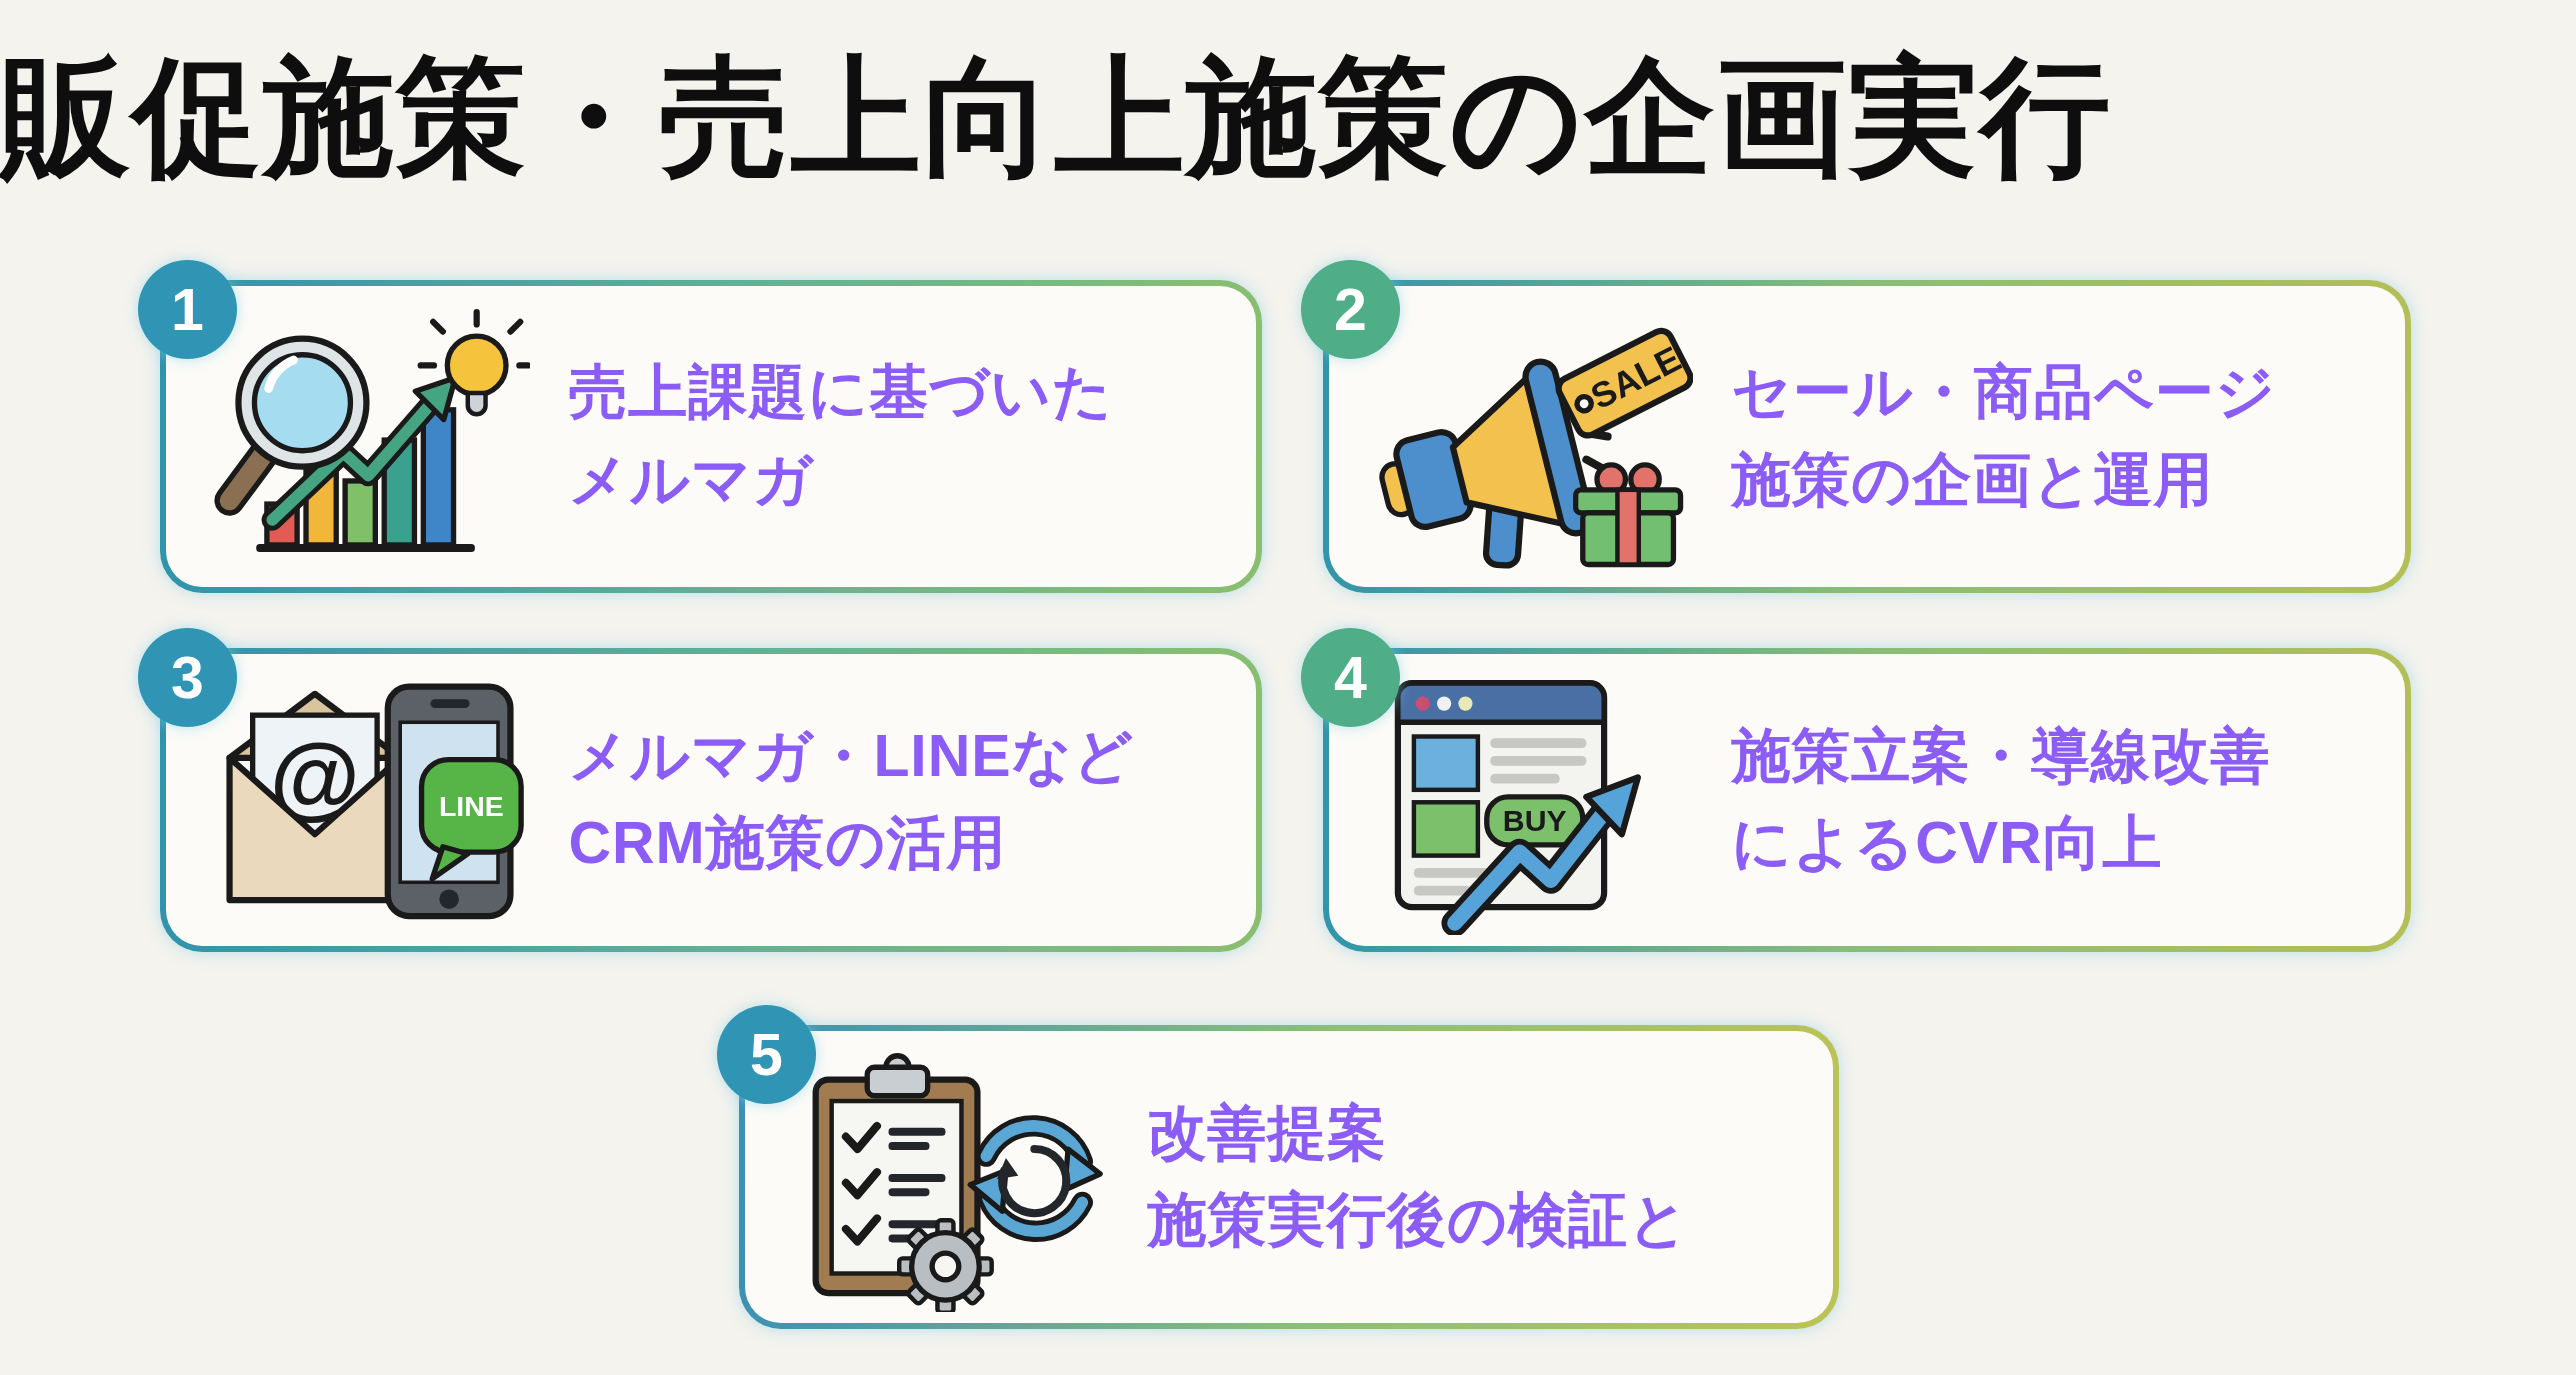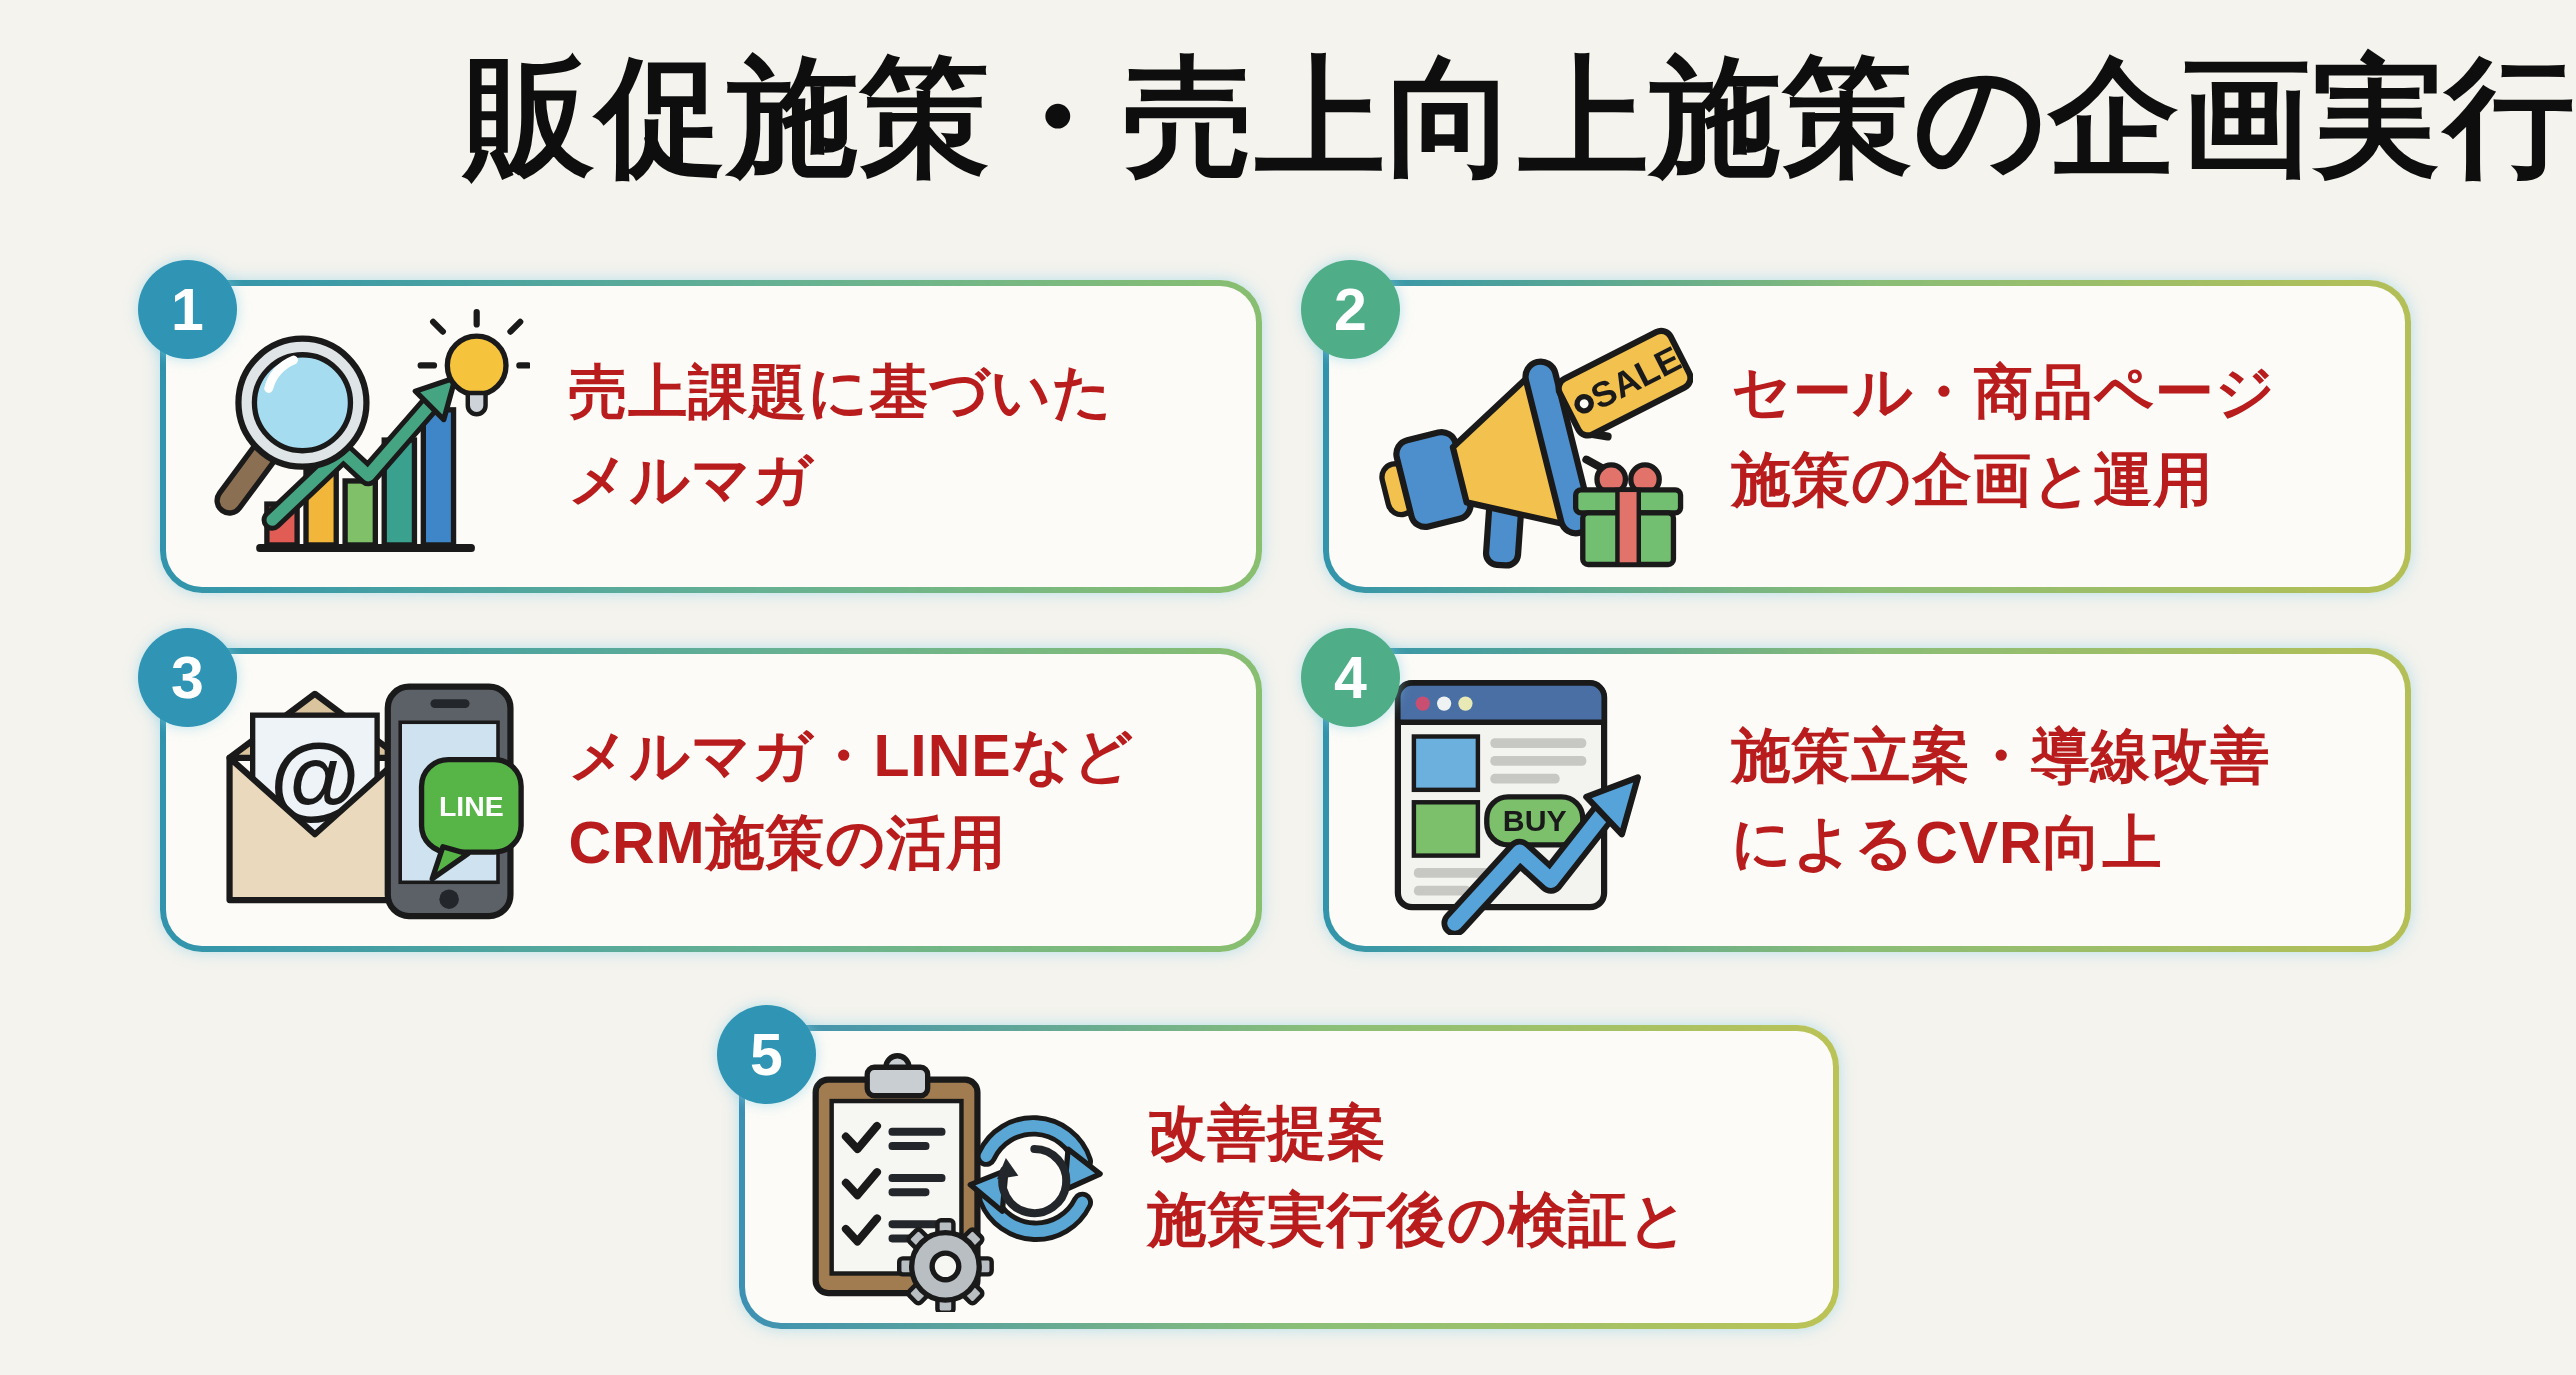--- a/index.html
+++ b/index.html
@@ -15,21 +15,21 @@
     width: 2576px;
     height: 1376px;
     overflow: hidden;
   }
   .title {
     position: absolute;
     top: 31px;
     left: 0;
     width: 100%;
     margin: 0;
-    text-align: right;
+    text-align: left;
     font-size: 130px;
     font-weight: 900;
     letter-spacing: 1.8px;
     color: #0e0e0e;
   }
   .card {
     position: absolute;
     border-radius: 42px;
     padding: 6.4px;
     box-shadow: 0 0 14.6px rgba(130, 205, 228, 0.55);
@@ -80,21 +80,21 @@
     display: flex;
     align-items: center;
     justify-content: center;
   }
   .card-text {
     margin-left: 38px;
     font-size: 59px;
     font-weight: 800;
     line-height: 1.48;
     letter-spacing: 0.9px;
-    color: #b91c1c;
+    color: #8b5cf6;
     white-space: nowrap;
   }
 </style>
 </head>
 <body>
 
 <div class="canvas">
 
   <h1 class="title">販促施策・売上向上施策の企画実行</h1>
 

